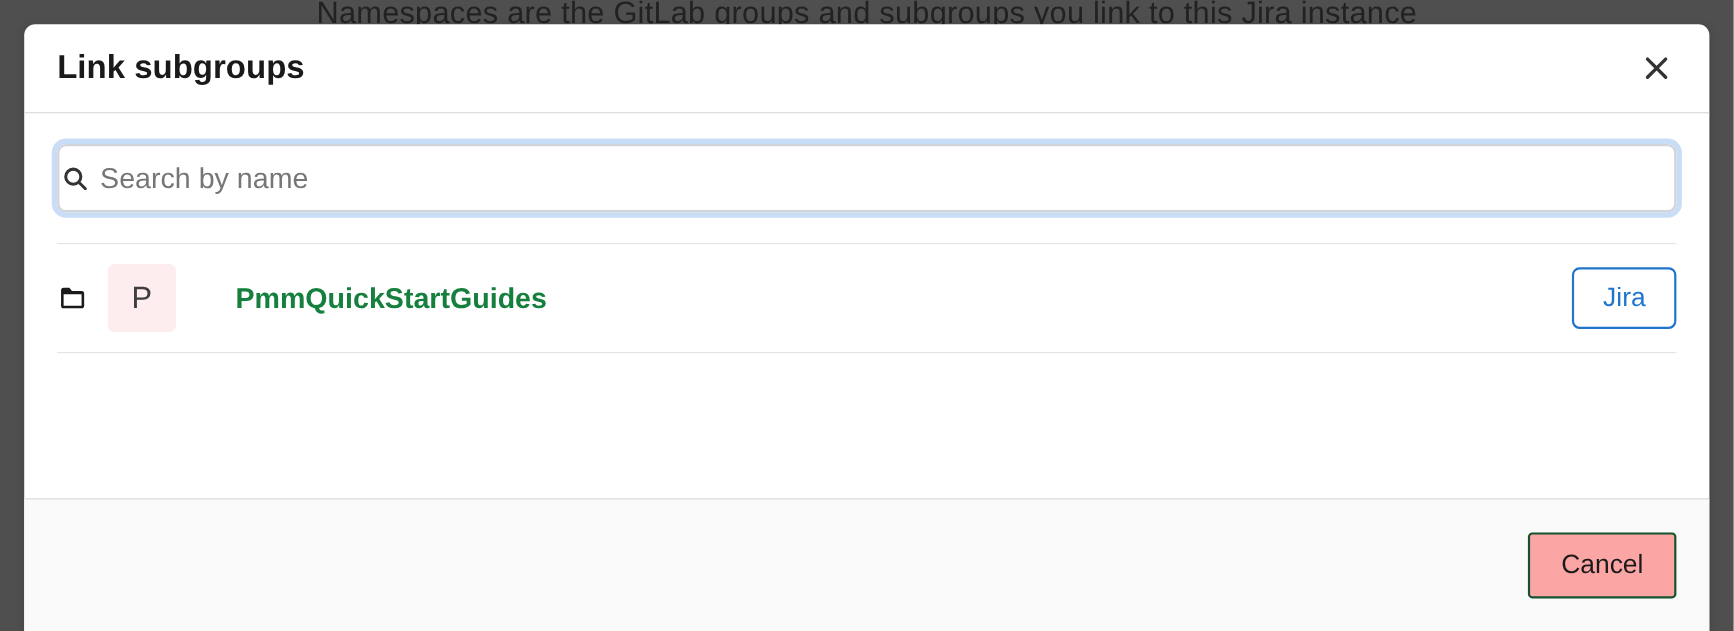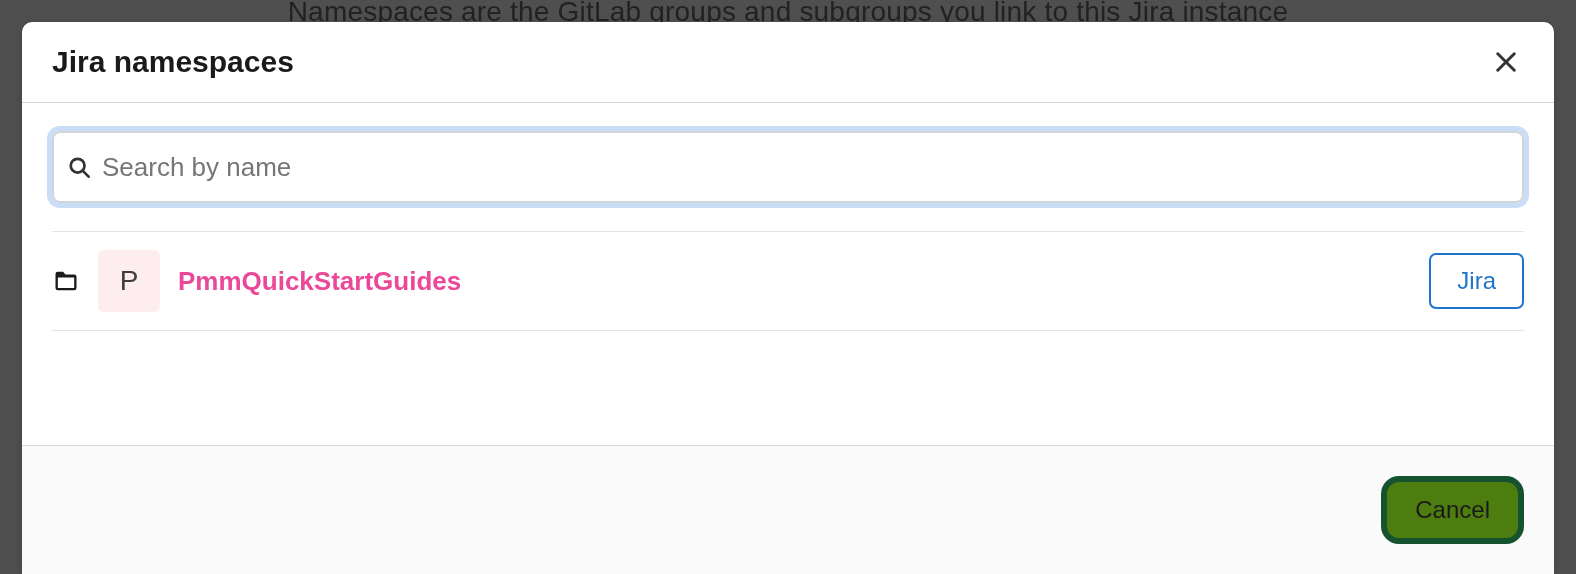--- a/index.html
+++ b/index.html
@@ -65,22 +65,22 @@
     padding: 28px 30px 0 30px;
     flex: 1;
   }
   .search-wrapper {
     position: relative;
     border: 2px solid #d1d4d9;
     border-radius: 8px;
     box-shadow: 0 0 0 5px #c9ddf7;
     display: flex;
     align-items: center;
-    padding: 0 14px;
-    height: 72px;
+    padding: 0 3px;
+    height: 62px;
     margin-bottom: 28px;
   }
   .search-icon {
     width: 22px;
     height: 22px;
     color: #333;
     flex-shrink: 0;
   }
   .search-input {
     flex: 1;
@@ -118,60 +118,61 @@
     display: flex;
     align-items: center;
     justify-content: center;
     font-size: 28px;
     font-weight: 400;
     flex-shrink: 0;
   }
   .ns-name {
     font-size: 26px;
     font-weight: 700;
-    color: #ec4899;
+    color: #15803d;
     flex: 1;
+    margin-left: 36px;
   }
   .link-btn {
     border: 2px solid #1f75cb;
     background: #fff;
     color: #1f75cb;
     font-size: 24px;
     font-weight: 500;
     padding: 12px 26px;
     border-radius: 7px;
     cursor: pointer;
   }
   .modal-footer {
     border-top: 1px solid #d7d7d7;
     background: #fafafa;
     padding: 30px 30px;
     display: flex;
     justify-content: flex-end;
   }
   .cancel-btn {
-    border: 6px solid #14532d;
-    background: #4d7c0f;
+    border: 2px solid #14532d;
+    background: #fca5a5;
     color: #1a1a1a;
     font-size: 24px;
     font-weight: 500;
     padding: 14px 28px;
-    border-radius: 18px;
+    border-radius: 4px;
     cursor: pointer;
   }
 </style>
 </head>
 <body>
 
 <div class="background-text">Namespaces are the GitLab groups and subgroups you link to this Jira instance</div>
 
 <div class="modal">
 
   <div class="modal-header">
-    <h1 class="modal-title">Jira namespaces</h1>
+    <h1 class="modal-title">Link subgroups</h1>
     <button class="close-btn" aria-label="Close">
       <svg viewBox="0 0 16 16" fill="none" stroke="currentColor" stroke-width="2.2" stroke-linecap="round">
         <line x1="2" y1="2" x2="14" y2="14"></line>
         <line x1="14" y1="2" x2="2" y2="14"></line>
       </svg>
     </button>
   </div>
 
   <div class="modal-body">
     <div class="search-wrapper">

